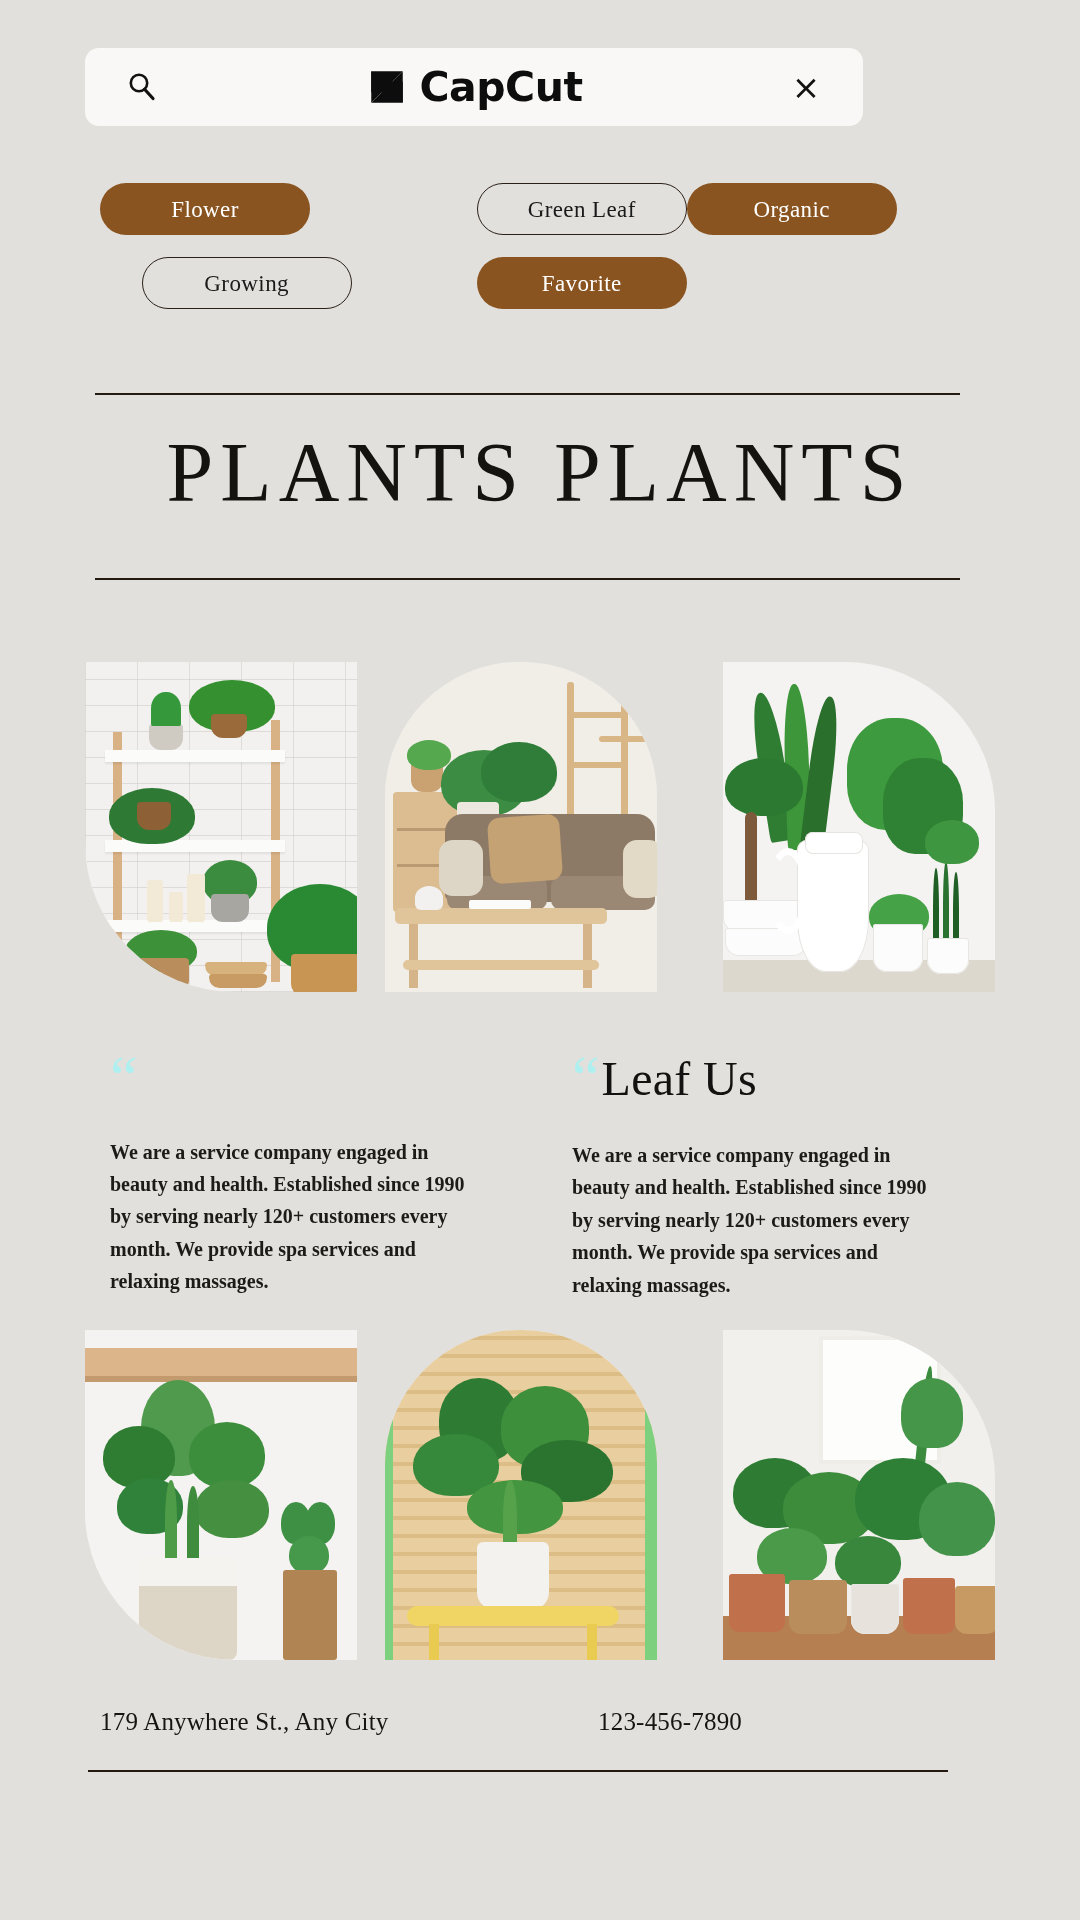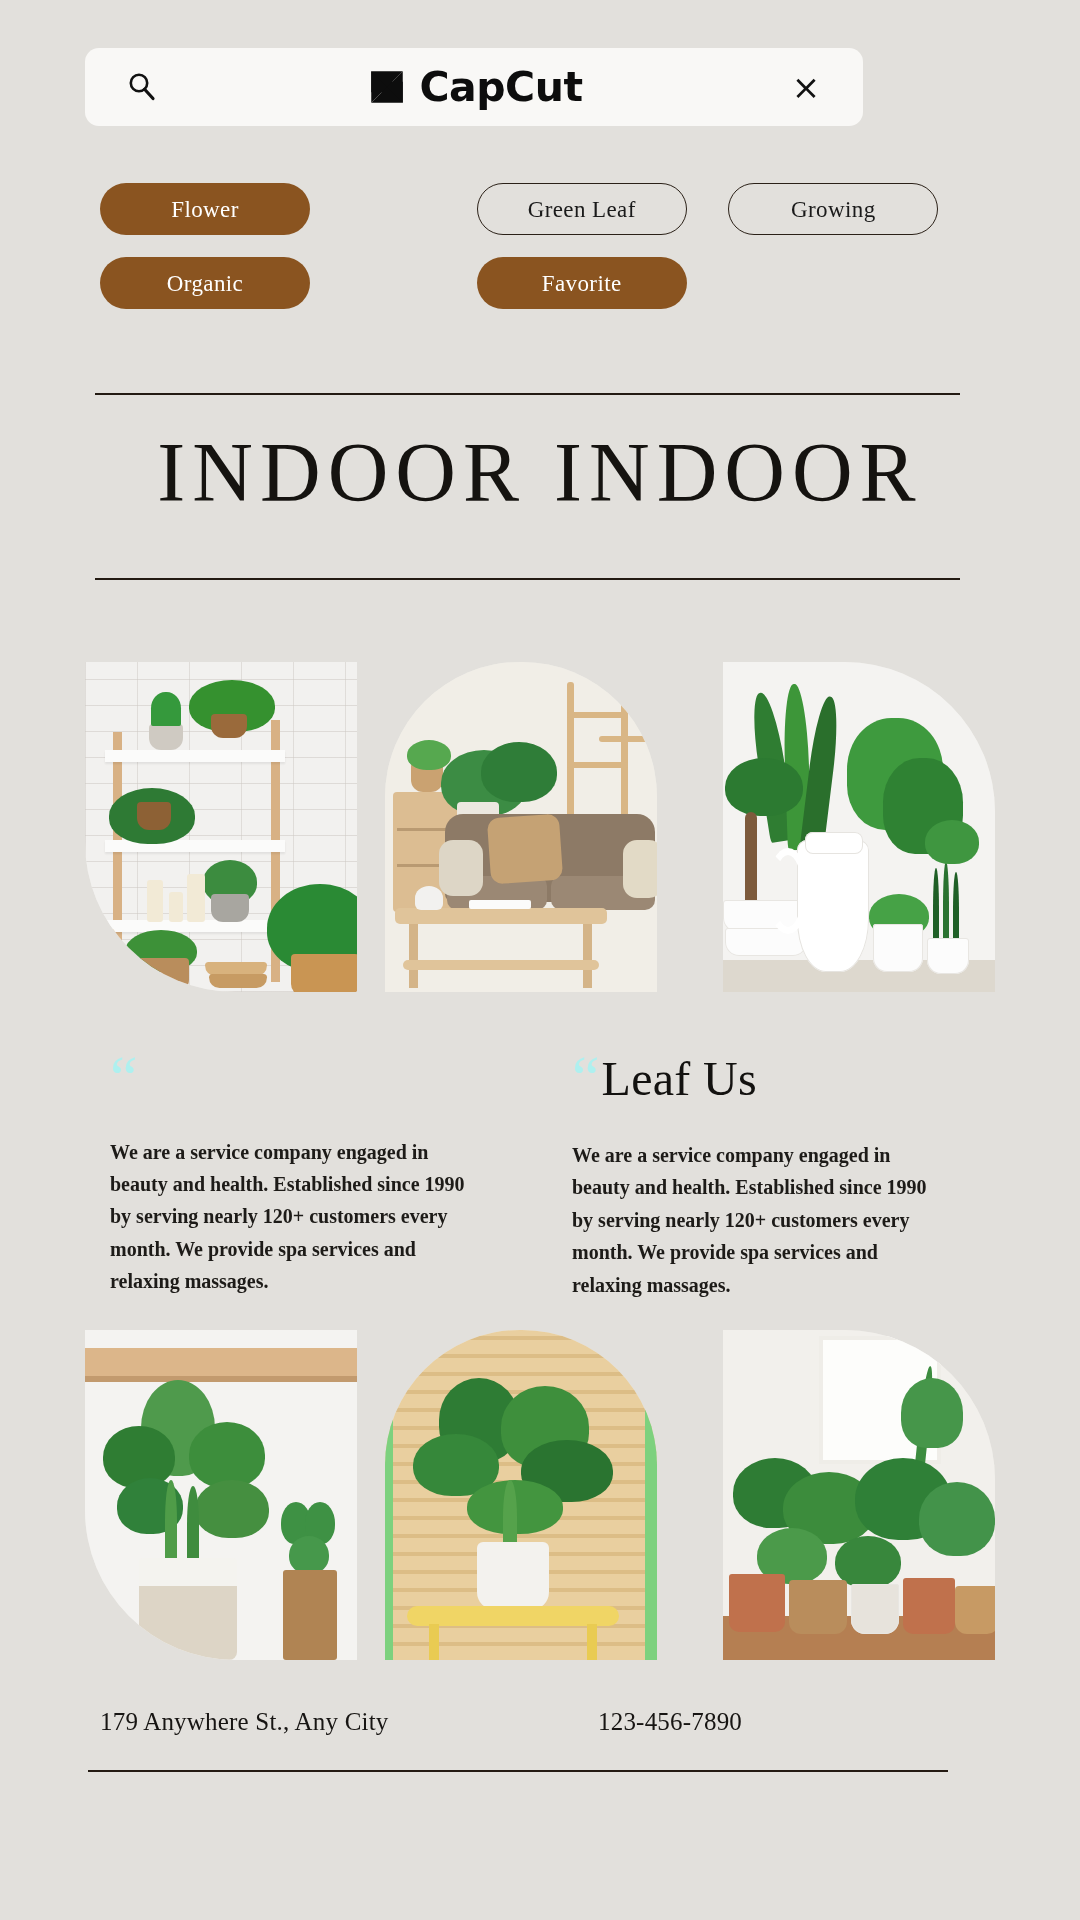--- a/index.html
+++ b/index.html
@@ -278,33 +278,33 @@
     <div class="topbar-close">×</div>
   </div>
 
   <div class="tag-grid">
     <div class="tag-cell c1">
         <div class="tag-btn filled">Flower</div>
       </div>
     <div class="tag-cell c3">
         <div class="tag-btn outline">Green Leaf</div>
       </div>
+    <div class="tag-cell c1">
+        <div class="tag-btn filled">Organic</div>
+      </div>
     <div class="tag-cell c2">
         <div class="tag-btn outline">Growing</div>
       </div>
-    <div class="tag-cell c1">
-        <div class="tag-btn filled">Organic</div>
-      </div>
     <div class="tag-cell c3">
         <div class="tag-btn filled">Favorite</div>
       </div>
   </div>
 
   <div class="rule top"></div>
-  <div class="page-title">INDOOR INDOOR</div>
+  <div class="page-title">PLANTS PLANTS</div>
   <div class="rule bottom"></div>
 
   <div class="gallery top-row">
 
     <div class="gcell w1">
       <div class="photo shape-leaf-bl">
         <div class="scene">
           <div class="wall-brick"></div>
           <div class="post" style="left:28px;top:70px;width:9px;height:250px;"></div>
           <div class="post" style="left:186px;top:58px;width:9px;height:262px;"></div>

